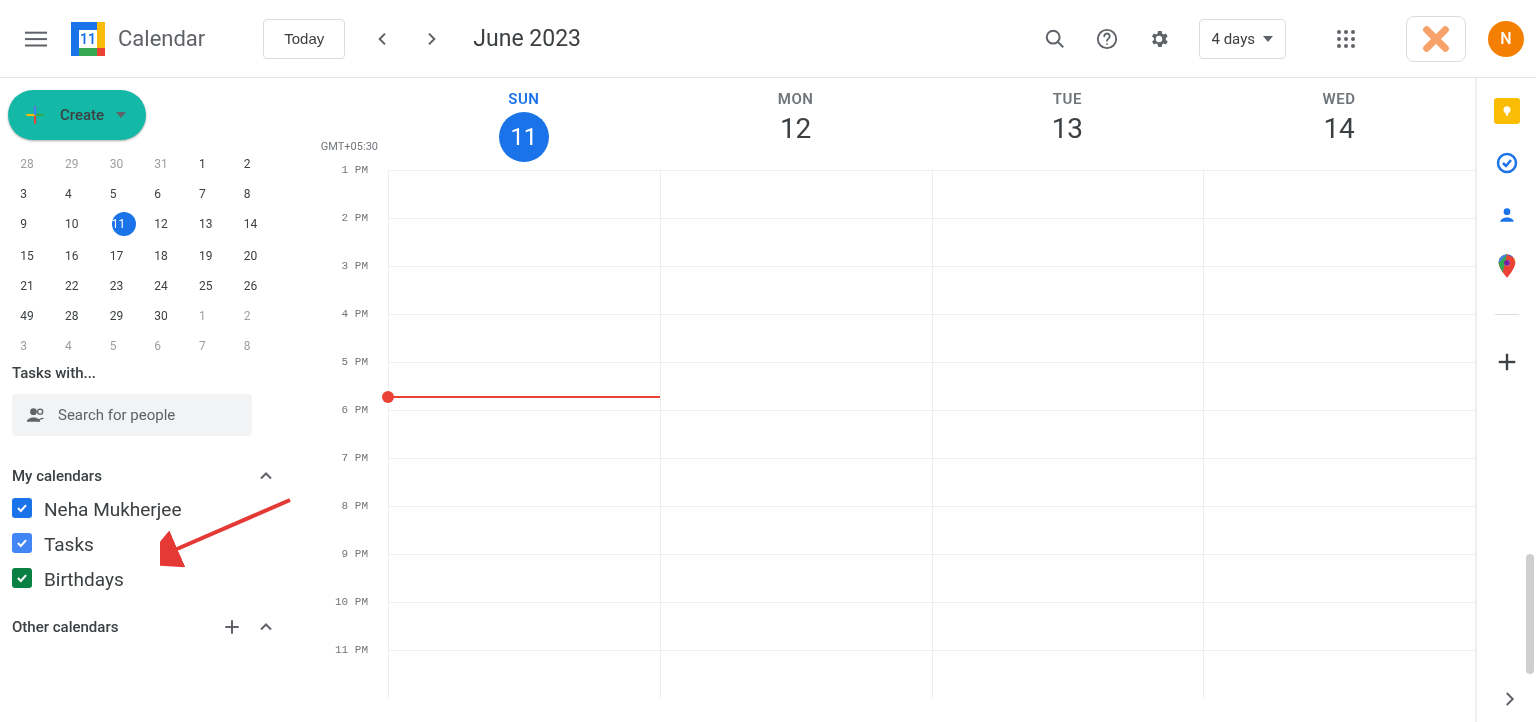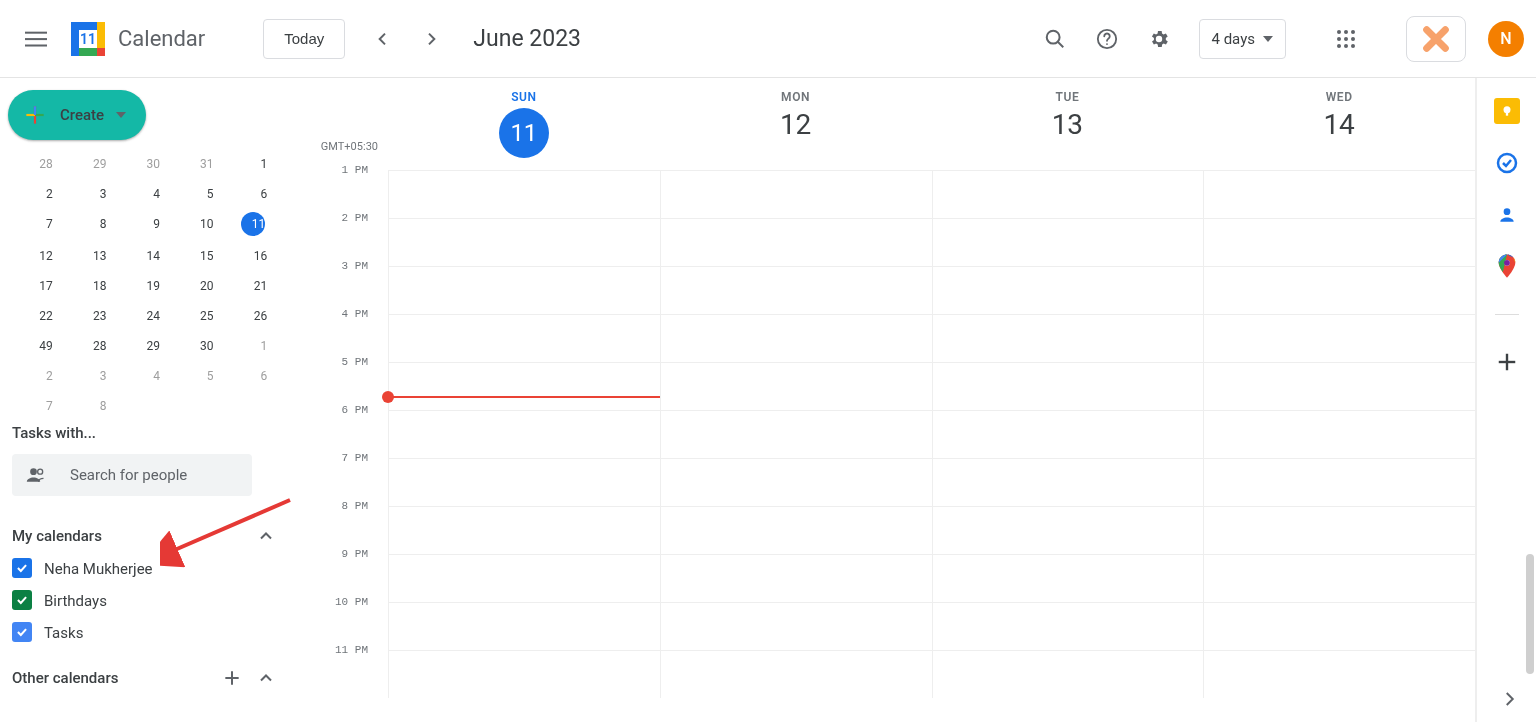--- a/index.html
+++ b/index.html
@@ -22,41 +22,41 @@
   .avatar { width:36px; height:36px; border-radius:50%; background:#f47f00; color:#fff; font-weight:500; font-size:16px; display:flex; align-items:center; justify-content:center; margin-left:14px;}
 
   
   .body { display:flex; height: calc(722px - 78px); }
   .sidebar { width: 292px; padding: 12px 12px 0 12px; position:relative; }
   .create-btn { display:inline-flex; align-items:center; gap:12px; height:50px; padding:0 20px 0 14px; border-radius:28px; box-shadow:0 1px 3px rgba(0,0,0,.15), 0 1px 2px rgba(0,0,0,.2); background:#14b8a6; cursor:pointer; margin-bottom:10px; margin-left:-4px;}
   .create-btn span.label { font-size:15px; color:#3c4043; font-weight:500; }
   .plus-icon { width:26px; height:26px; }
 
   
-  .mini-cal { display:grid; grid-template-columns: repeat(5, 1fr); text-align:right; font-size:12px; color:#3c4043; row-gap:10px; margin-top:4px; }
+  .mini-cal { display:grid; grid-template-columns: repeat(6, 1fr); text-align:left; font-size:12px; color:#3c4043; row-gap:10px; margin-top:4px; }
   .mini-cell { width:28px; height:20px; line-height:20px; margin:0 auto; border-radius:50%; cursor:pointer;}
   .mini-cell.gray { color:#9e9e9e; }
   .mini-cell.today { background:#1a73e8; color:#fff; width:24px; height:24px; line-height:24px; margin-top:-2px;}
 
   .sec-title { font-size:15px; font-weight:500; color:#3c4043; margin:8px 0 12px 0;}
-  .search-people { background:#f1f3f4; height:42px; border-radius:4px; width:240px; display:flex; align-items:center; padding:4px 14px; gap:24px; color:#5f6368; font-size:15px; cursor:text; margin-bottom:30px;}
+  .search-people { background:#f1f3f4; height:42px; border-radius:4px; width:240px; display:flex; align-items:center; padding:4px 14px; gap:12px; color:#5f6368; font-size:15px; cursor:text; margin-bottom:30px;}
   .dropdown-head { display:flex; align-items:center; justify-content:space-between; padding-right:4px; cursor:pointer;}
   .cal-list { margin-top:12px; display:flex; flex-direction:column; gap:12px;}
-  .cal-item { display:flex; align-items:flex-end; gap:12px; font-size:15px; color:#3c4043; cursor:pointer;}
+  .cal-item { display:flex; align-items:flex-start; gap:12px; font-size:19px; color:#3c4043; cursor:pointer;}
   .checkbox { width:20px; height:20px; border-radius:3px; display:flex; align-items:center; justify-content:center; }
   .checkbox svg { stroke:#fff; }
 
   
   .main { flex:1; display:flex; position:relative; }
   .time-col { width: 96px; text-align:right; padding-right:10px; font-size:11px; color:#70757a; position:relative;}
   .tz-label { position:absolute; top:62px; right:10px; font-size:11px; color:#70757a;}
   .days { flex:1; position:relative; border-right: 1px solid #eee;}
   .day-headers { height:92px; display:grid; grid-template-columns: repeat(4, 1fr); }
   .day-head { text-align:center; position:relative;}
-  .dow { font-size:12px; font-weight:600; letter-spacing:.6px; color:#70757a; margin-top:12px;}
+  .dow { font-size:15px; font-weight:600; letter-spacing:.6px; color:#70757a; margin-top:12px;}
   .dow.today { color:#1a73e8; }
   .dom { font-size:28px; color:#3c4043; margin-top:4px; font-weight:400;}
   .dom-wrap.today { width:50px; height:50px; border-radius:50%; background:#1a73e8; color:#fff; display:flex; align-items:center; justify-content:center; margin:4px auto 0;}
   .dom-wrap.today .dom { color:#fff; font-size:24px; margin:0;}
   .gutter { height:92px; }
   .grid { position:relative; display:grid; grid-template-columns: repeat(4, 1fr); }
   .grid-col { border-left:1px solid #eee; }
   .hour-lines { position:absolute; left:0; right:0;}
   .hour-line { height:48px; border-top:1px solid #eee;}
   .time-label { height:48px; position:relative;font-family:Liberation Mono, monospace;}
@@ -241,34 +241,34 @@
     <div class="cal-list" id="my-cals">
         <div class="cal-item">
       <div class="checkbox" style="background:#1a73e8">
         <svg width="14" height="14" viewBox="0 0 24 24" fill="none" stroke-width="3.5">
               <polyline points="5 12 10 17 19 7"></polyline>
             </svg>
       </div>
       <span>Neha Mukherjee</span>
         </div>
         <div class="cal-item">
+      <div class="checkbox" style="background:#4285f4">
+        <svg width="14" height="14" viewBox="0 0 24 24" fill="none" stroke-width="3.5">
+              <polyline points="5 12 10 17 19 7"></polyline>
+            </svg>
+      </div>
+      <span>Tasks</span>
+        </div>
+        <div class="cal-item">
       <div class="checkbox" style="background:#0b8043">
         <svg width="14" height="14" viewBox="0 0 24 24" fill="none" stroke-width="3.5">
               <polyline points="5 12 10 17 19 7"></polyline>
             </svg>
       </div>
       <span>Birthdays</span>
-        </div>
-        <div class="cal-item">
-      <div class="checkbox" style="background:#4285f4">
-        <svg width="14" height="14" viewBox="0 0 24 24" fill="none" stroke-width="3.5">
-              <polyline points="5 12 10 17 19 7"></polyline>
-            </svg>
-      </div>
-      <span>Tasks</span>
         </div>
       </div>
 
     <div class="dropdown-head" style="margin-top:26px">
       <div class="sec-title" style="margin:0">Other calendars</div>
       <div style="display:flex; gap:14px; align-items:center;">
         <svg width="20" height="20" viewBox="0 0 24 24" stroke="#5f6368" stroke-width="2.4">
             <line x1="12" y1="4" x2="12" y2="20"></line>
             <line x1="4" y1="12" x2="20" y2="12"></line>
           </svg>

